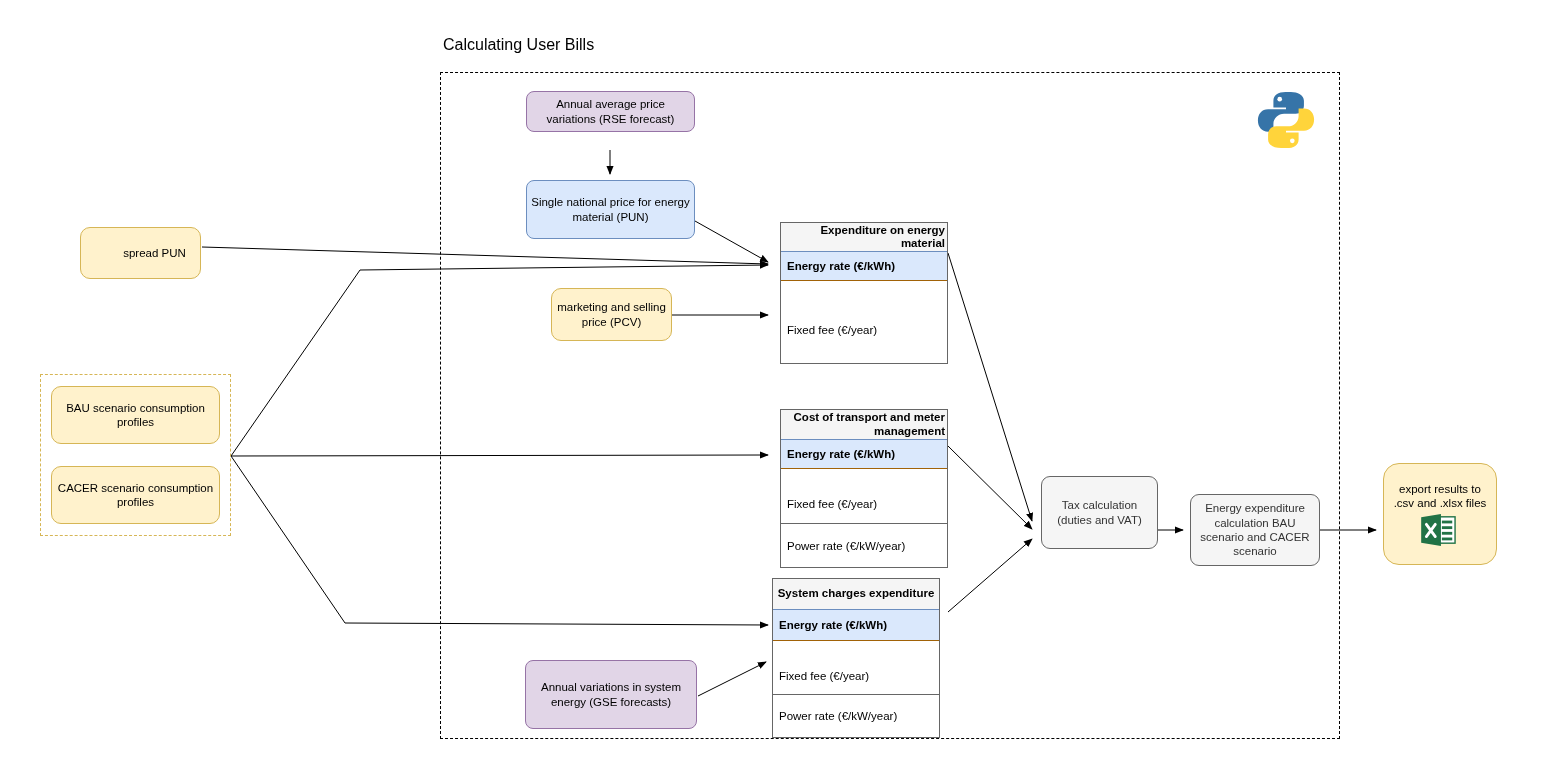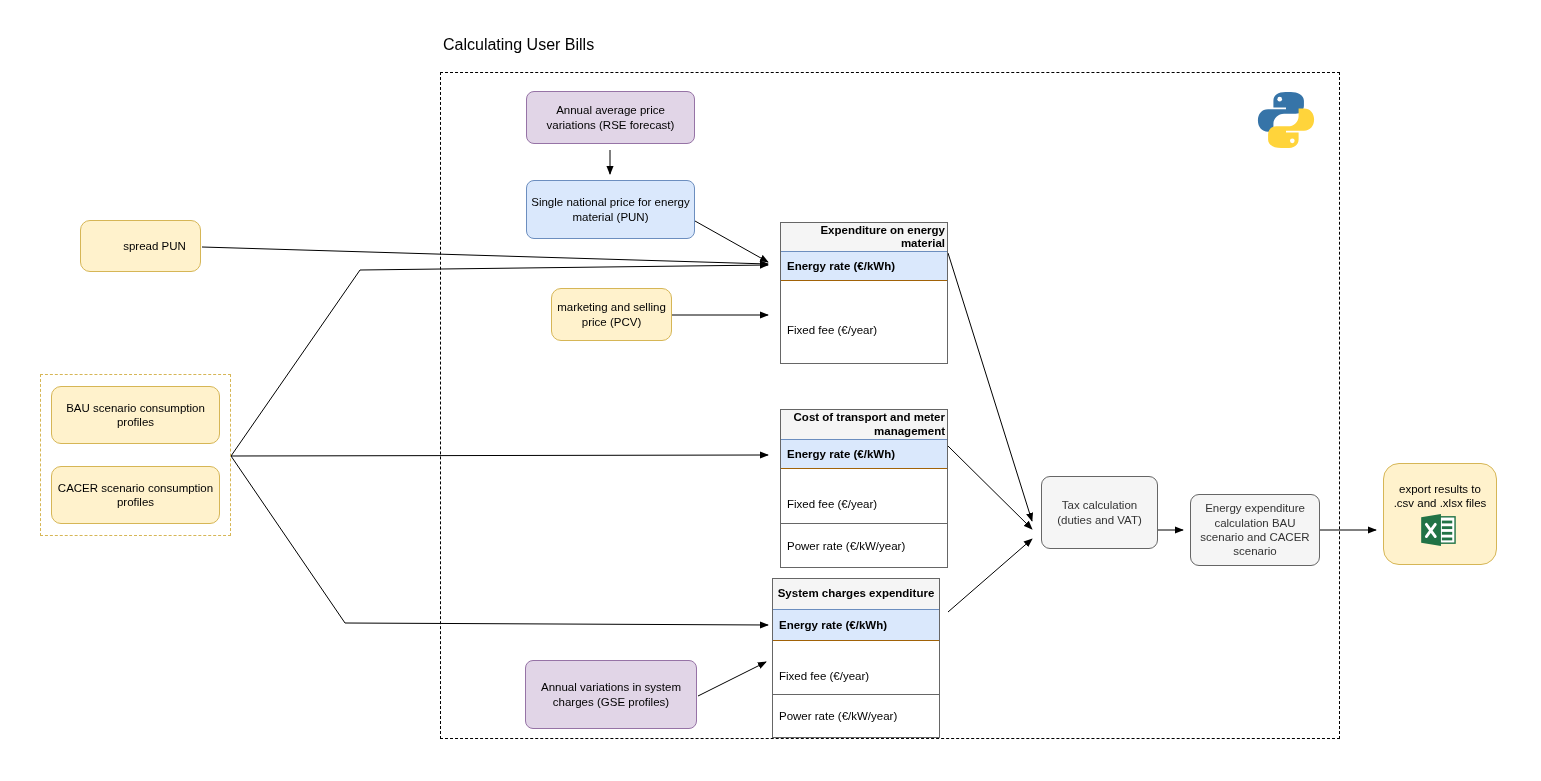--- a/index.html
+++ b/index.html
@@ -74,46 +74,46 @@
   <div class="boundary outer-boundary"></div>
   <div class="boundary group-boundary"></div>
 
   <svg class="icon-abs" style="left:1255px;top:88px;" width="62" height="64" viewBox="0 0 64 64">
     <path fill="#3674A8" d="M31.5,3 C24,3 19,6 19,12 v7 h13 v2 H13.5 C7,21 3,26 3,32.5 C3,39 7,44 13.5,44 H19 v-8 c0,-6 5,-10.5 11,-10.5 h12 c5,0 8.5,-3.5 8.5,-8.5 v-5 C50.5,6 44,3 37,3 Z"></path>
     <circle cx="25.5" cy="10.5" r="2.4" fill="#fff"></circle>
     <path fill="#FFD43B" d="M32.5,61 C40,61 45,58 45,52 v-7 H32 v-2 h18.5 C57,43 61,38 61,31.5 C61,25 57,20 50.5,20 H45 v8 c0,6 -5,10.5 -11,10.5 h-12 c-5,0 -8.5,3.5 -8.5,8.5 v5 C13.5,58 20,61 27,61 Z"></path>
     <circle cx="38.5" cy="53.5" r="2.4" fill="#fff"></circle>
   </svg>
 
-  <div class="node yellow" style="left:80px;top:220px;width:121px;height:52px;padding-left:32px;">
+  <div class="node yellow" style="left:80px;top:227px;width:121px;height:52px;padding-left:32px;">
     <span>spread PUN</span>
   </div>
 
   <div class="node yellow" style="left:51px;top:386px;width:169px;height:58px;">
     <span>BAU scenario consumption profiles</span>
   </div>
 
   <div class="node yellow" style="left:51px;top:466px;width:169px;height:58px;">
     <span>CACER scenario consumption profiles</span>
   </div>
 
-  <div class="node purple" style="left:526px;top:91px;width:169px;height:53px;">
+  <div class="node purple" style="left:526px;top:91px;width:169px;height:41px;">
     <span>Annual average price variations (RSE forecast)</span>
   </div>
 
   <div class="node blue" style="left:526px;top:180px;width:169px;height:59px;">
     <span>Single national price for energy material (PUN)</span>
   </div>
 
   <div class="node yellow" style="left:551px;top:288px;width:121px;height:53px;">
     <span>marketing and selling price (PCV)</span>
   </div>
 
   <div class="node purple" style="left:525px;top:660px;width:172px;height:69px;">
-    <span>Annual variations in system charges (GSE profiles)</span>
+    <span>Annual variations in system energy (GSE forecasts)</span>
   </div>
 
   <div class="tbl" style="left:780px;top:222px;">
     <div class="hdr" style="height:28px;">Expenditure on energy material</div>
     <div class="row bluerow" style="height:30px;">Energy rate (€/kWh)</div>
     <div class="row after-blue" style="height:66px;">Fixed fee (€/year)</div>
   </div>
 
   <div class="tbl" style="left:780px;top:409px;">
     <div class="hdr" style="height:29px;">Cost of transport and meter management</div>

